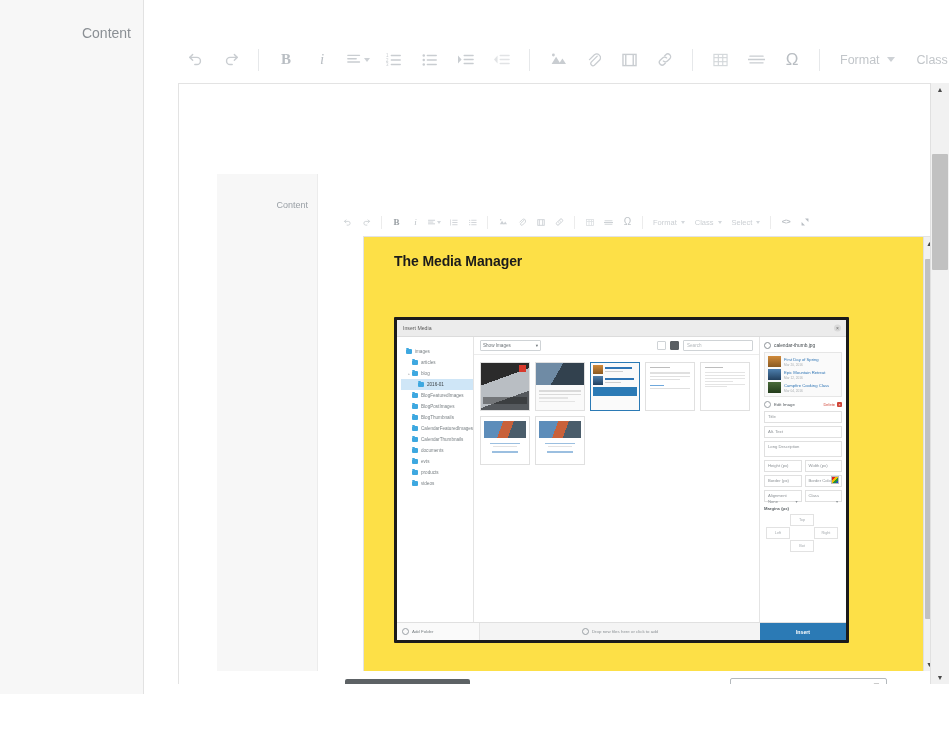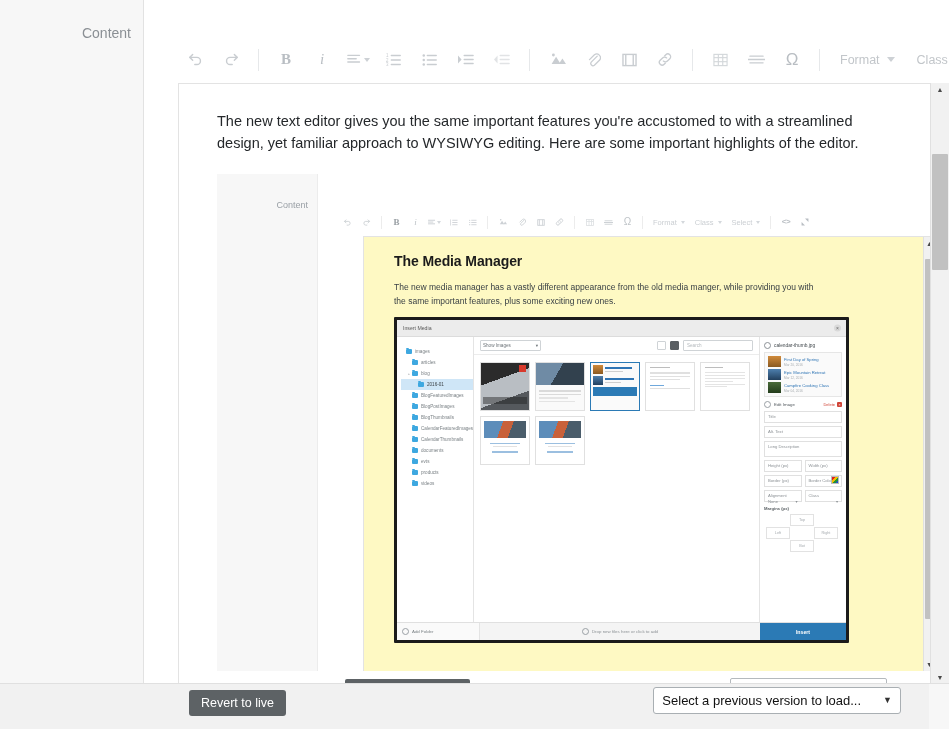--- a/index.html
+++ b/index.html
@@ -98,21 +98,21 @@
   .tb2-drop{
     display:inline-flex;align-items:center;gap:4px;height:16px;margin:0 5px;
     font-size:7.5px;color:#cbcfd3;cursor:pointer;user-select:none;
   }
   .caret2{
     width:0;height:0;border-left:2.5px solid transparent;border-right:2.5px solid transparent;
     border-top:3px solid #d4d8dc;display:inline-block;
   }
   .canvas2{
     position:absolute;left:33px;top:62px;right:0;bottom:0;
-    border:1px solid #e3e3e3;border-bottom:none;border-right:none;background:#fef9c3;overflow:hidden;
+    border:1px solid #e3e3e3;border-bottom:none;border-right:none;background:#fde047;overflow:hidden;
   }
   .h2title{
     position:absolute;left:30px;top:16px;font-size:14px;font-weight:bold;color:#1b1b1b;
     letter-spacing:-0.1px;
   }
   .p2{
     position:absolute;left:30px;top:44px;width:430px;
     font-size:8.5px;line-height:1.6;color:#3a4145;
   }
 
@@ -377,21 +377,20 @@
         <span class="caret"></span>
       </div>
       <div class="tb-drop">
         <span>Class</span>
 
       </div>
 
     </div>
 
     <div class="canvas">
-      <div class="intro">The new text editor gives you the same important features you're accustomed to with a streamlined design, yet familiar approach to WYSIWYG editing. Here are some important highlights of the editor.</div>
 
       <div class="shot2">
         <div class="label-col2">
           <div class="lbl">Content</div>
         </div>
 
         <div class="editor2">
           <div class="toolbar2">
             <div class="tb2">
               <svg width="9" height="9" viewBox="0 0 24 24" fill="none" stroke="#cdd1d5" stroke-width="2.4" stroke-linecap="round">
@@ -495,21 +494,20 @@
             <div class="tb2">
               <svg width="8" height="8" viewBox="0 0 14 14" fill="#b9bec3">
                   <polygon points="13,1 13,7 7,1"></polygon>
                   <polygon points="1,13 1,7 7,13"></polygon>
                 </svg>
             </div>
           </div>
 
           <div class="canvas2">
             <div class="h2title">The Media Manager</div>
-            <div class="p2">The new media manager has a vastly different appearance from the old media manger, while providing you with the same important features, plus some exciting new ones.</div>
 
             <div class="shot3">
               <div class="mm">
                 <div class="mm-title">
                   <span>Insert Media</span>
                   <div class="mm-close">×</div>
                 </div>
                 <div class="mm-body">
                   <div class="mm-tree">
                       <div class="tree-row" style="padding-left: 0px;">
@@ -771,21 +769,13 @@
       </div>
     </div>
 
     <div class="sb" style="right:0;top:83px;bottom:0;width:18px;">
       <div class="arrow up">▲</div>
       <div class="thumb2" style="top:71px;height:116px;"></div>
       <div class="arrow dn">▼</div>
     </div>
   </div>
 
-  <div class="footer">
-    <div class="revert">Revert to live</div>
-    <div class="sel-outer">
-      <span>Select a previous version to load...</span>
-      <span class="arrow-dn">▼</span>
-    </div>
-    <div class="footer-right-strip"></div>
-  </div>
 </div>
 
 </body></html>

